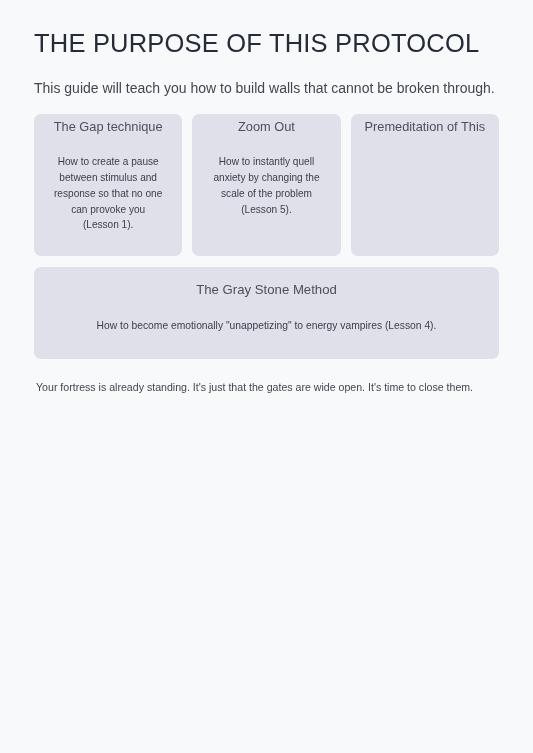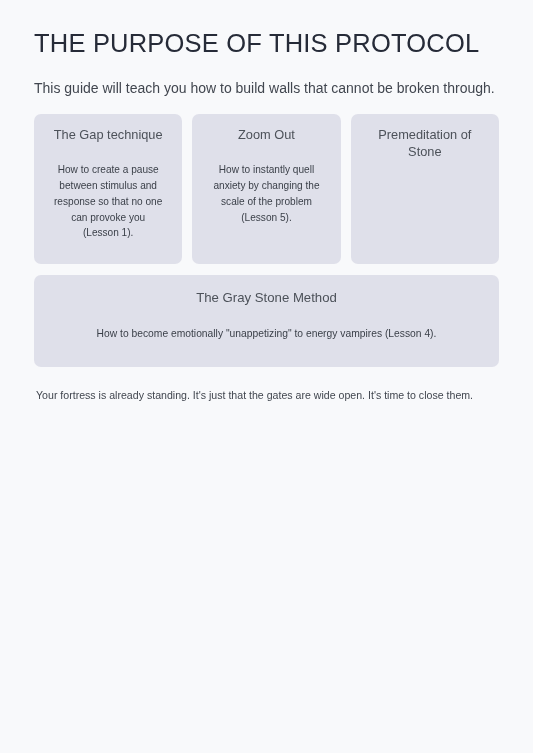--- a/index.html
+++ b/index.html
@@ -56,21 +56,21 @@
   .card-row {
     display: flex;
     gap: 10px;
     margin-top: 15px;
     align-items: stretch;
   }
 
   .card {
     background: #dfe0ea;
     border-radius: 7px;
-    padding: 13px 11px 14px;
+    padding: 5px 11px 14px;
     text-align: center;
     flex: 1 1 0;
     min-width: 0;
   }
 
   .card-title {
     margin: 0;
     font-size: 12.8px;
     line-height: 1.3;
     font-weight: 400;
@@ -129,21 +129,21 @@
       <div class="card-title">The Gap technique</div>
       <div class="card-body">How to create a pause between stimulus and response so that no one can provoke you (Lesson 1).</div>
     </div>
 
     <div class="card">
       <div class="card-title">Zoom Out</div>
       <div class="card-body">How to instantly quell anxiety by changing the scale of the problem (Lesson 5).</div>
     </div>
 
     <div class="card">
-      <div class="card-title">Premeditation of Stone</div>
+      <div class="card-title">Premeditation of This</div>
     </div>
 
   </div>
 
   <div class="card-wide">
     <div class="card-title">The Gray Stone Method</div>
     <div class="card-body">How to become emotionally "unappetizing" to energy vampires (Lesson 4).</div>
   </div>
 
   <p class="closing">Your fortress is already standing. It's just that the gates are wide open. It's time to close them.</p>

